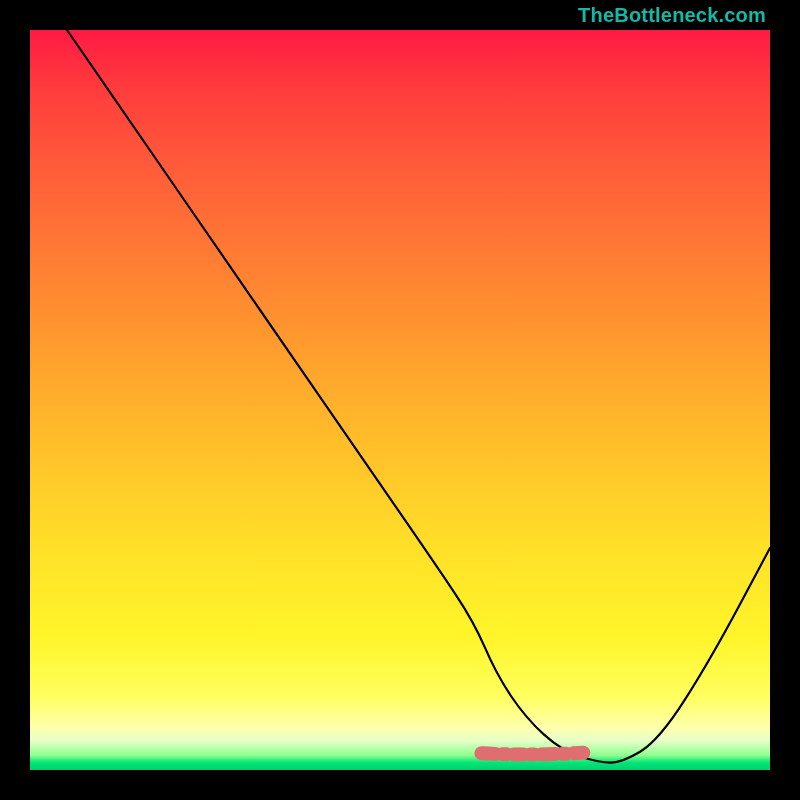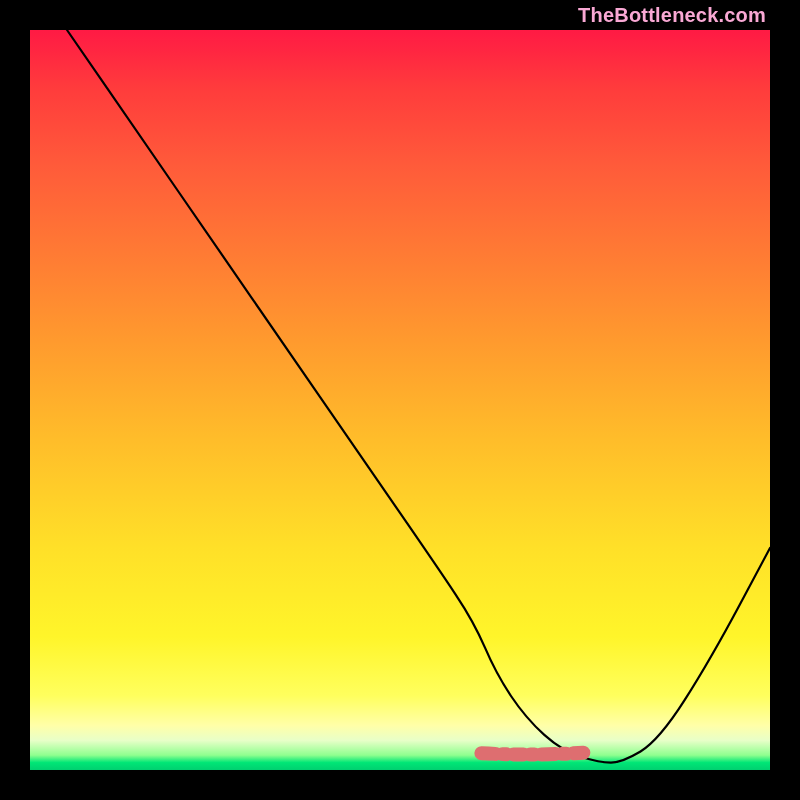--- a/index.html
+++ b/index.html
@@ -39,21 +39,21 @@
       #e8ffc8 96%,
       #8fff8f 98%,
       #00e676 99%,
       #00d070 100%
     );
   }
   .watermark {
     position: absolute;
     top: 4px;
     right: 34px;
-    color: #f9a8d4;
+    color: #14b8a6;
     font-size: 20px;
     font-weight: bold;
     letter-spacing: 0.2px;
     z-index: 30;
     user-select: none;
   }
   svg.curve-layer {
     position: absolute;
     left: 0;
     top: 0;

